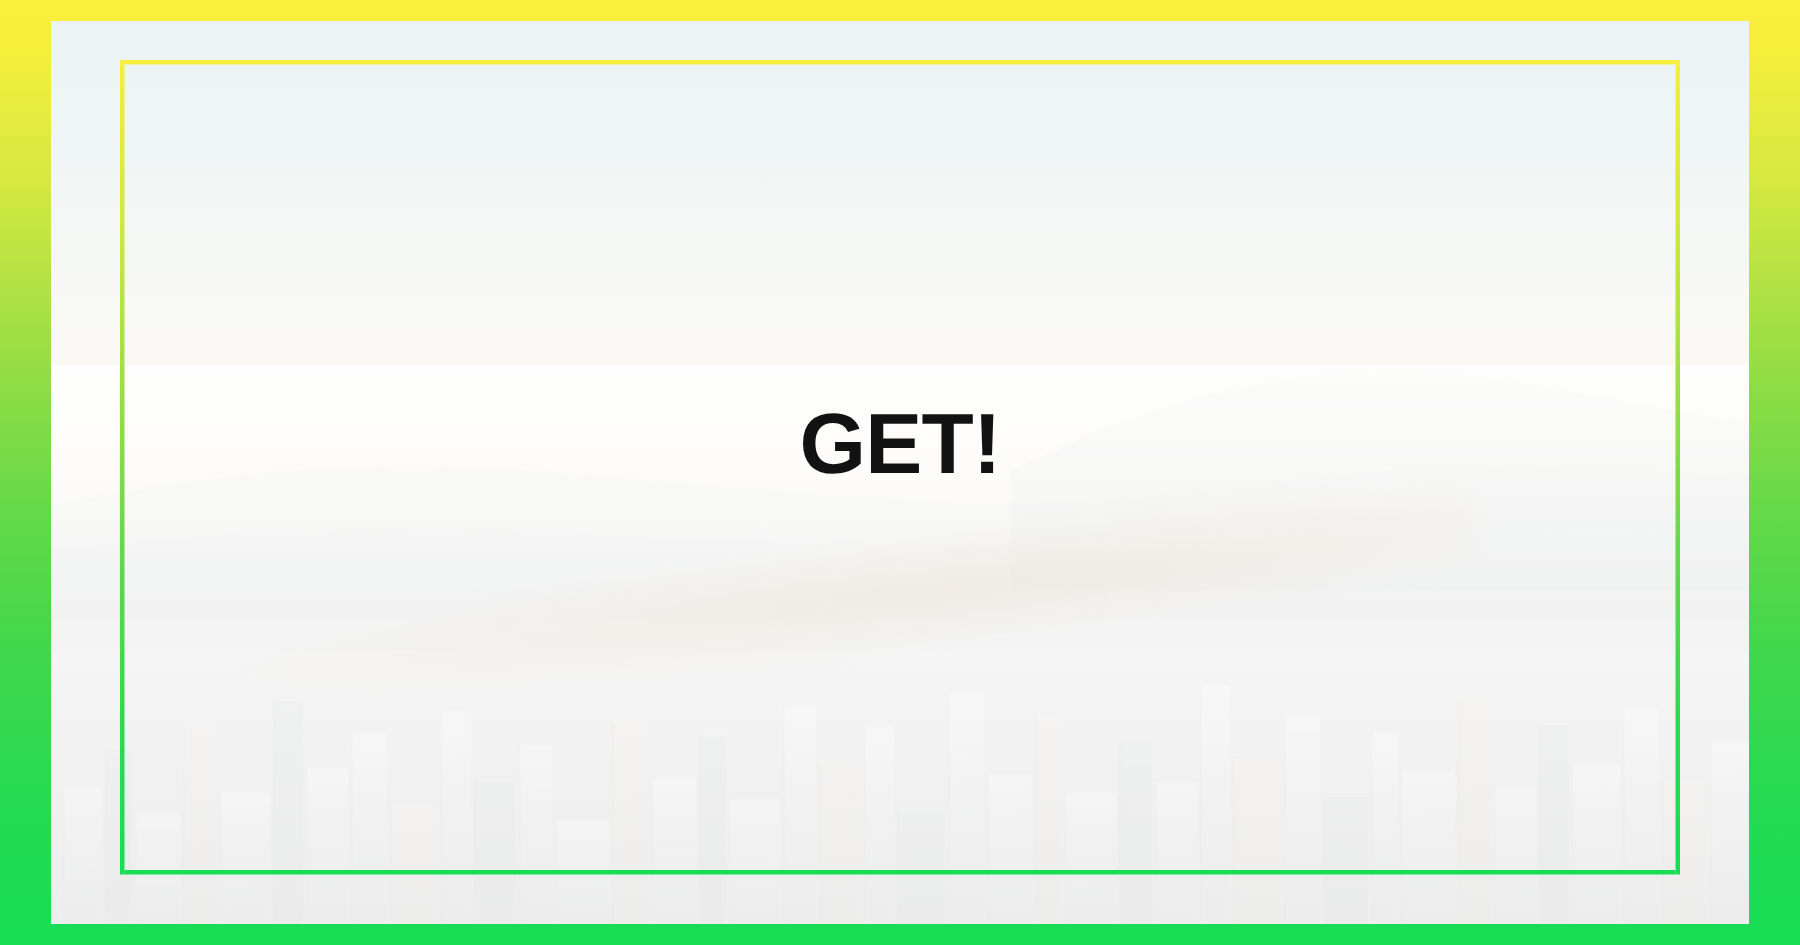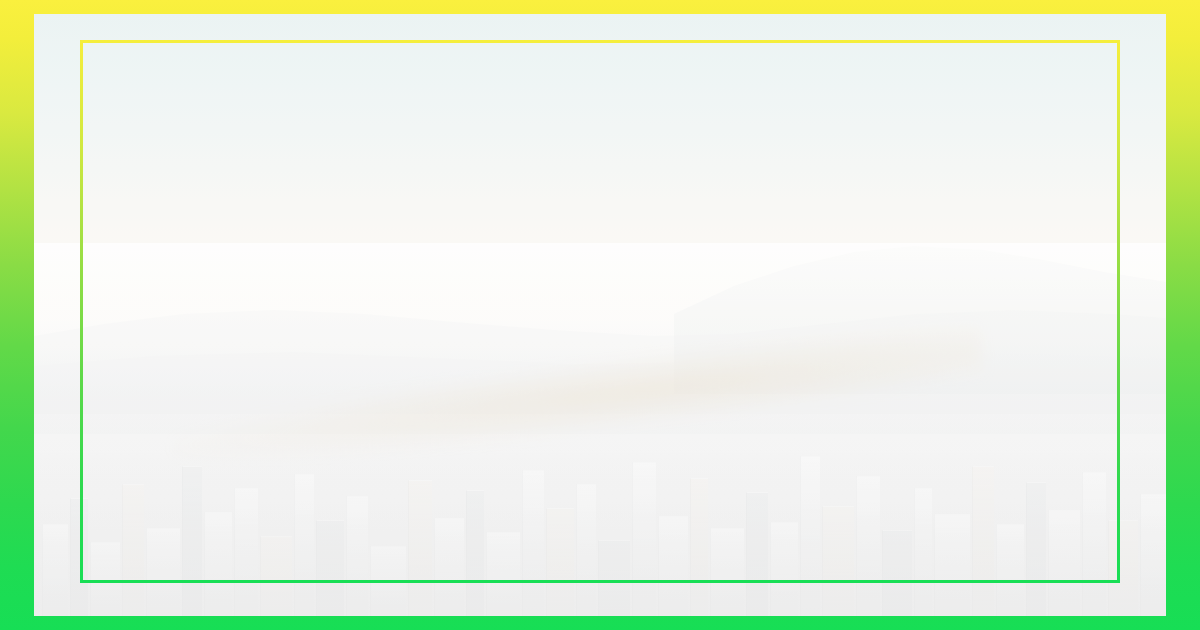--- a/index.html
+++ b/index.html
@@ -205,15 +205,16 @@
       <div class="blk" style="left:1106px;width:26px; height:122px;"></div>
     </div>
 
     <div class="haze"></div>
     <div class="soften"></div>
   </div>
 
   <div id="inner-rule"></div>
 
   <h1 id="headline">
+    <span class="hl-line">GET!</span>
   </h1>
 
 </div>
 
 </body></html>

